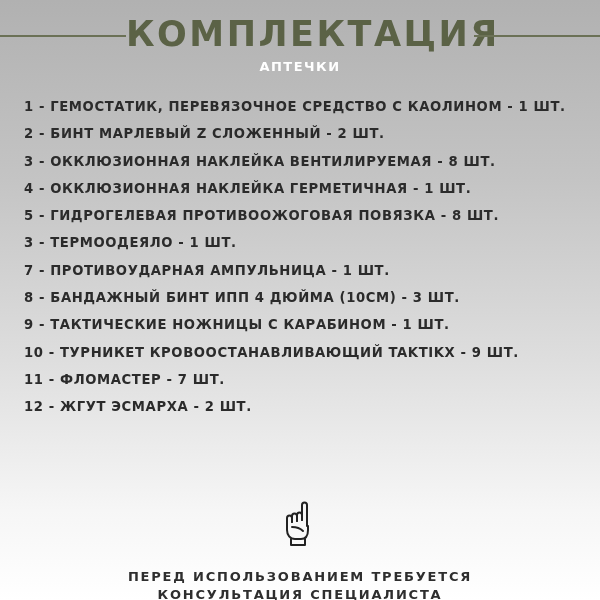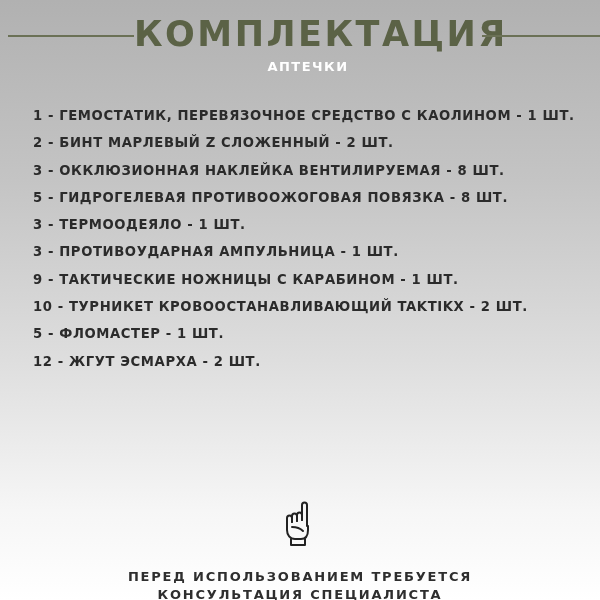--- a/index.html
+++ b/index.html
@@ -1,34 +1,34 @@
 <!DOCTYPE html>
 <html><head>
 <meta charset="utf-8">
 <style>
   html, body { margin: 0; padding: 0; }
   body {
     width: 600px; height: 600px; overflow: hidden; position: relative;
     background: linear-gradient(to bottom, #b1b1b1 0%, #c4c4c4 30%, #dedede 60%, #f6f6f6 85%, #ffffff 100%);
     font-family: "DejaVu Sans", sans-serif;
   }
-  .header { position: absolute; left: 8px; top: 0; width: 492px; height: 90px; }
+  .header { position: absolute; left: 0; top: 0; width: 492px; height: 90px; }
   .rule { position: absolute; top: 35px; height: 2px; background: #6b7156; }
   .rule.left { left: 0; width: 126px; }
   .rule.right { left: 474px; width: 126px; }
   .title {
     position: absolute; left: 126px; width: 348px; top: 12px; text-align: center;
     font-family: "DejaVu Sans", sans-serif; font-weight: bold; font-size: 35px;
     color: #5b6246; letter-spacing: 2.5px; line-height: 44px;
   }
   .subtitle {
     position: absolute; left: 0; width: 600px; top: 59px; text-align: center;
     font-weight: bold; font-size: 13px; color: #ffffff; letter-spacing: 1.5px;
   }
-  .items { position: absolute; left: 24px; top: 97px; margin: 9px; padding: 0; list-style: none; }
+  .items { position: absolute; left: 24px; top: 97px; margin: 0; padding: 0; list-style: none; }
   .item {
     height: 27.3px; line-height: 20px;
     font-family: "DejaVu Sans", sans-serif; font-weight: bold; font-size: 13.2px;
     color: #2b2b2b; letter-spacing: 0.6px; white-space: nowrap;
   }
   .footer { position: absolute; left: 0; top: 500px; width: 600px; text-align: center; }
   .hand-icon { display: block; margin: 0 auto; width: 40px; height: 48px; }
   .notice {
     margin-top: 20px; font-weight: bold; font-size: 13px; color: #2e2e2e;
     letter-spacing: 1.8px; line-height: 18px;
@@ -42,26 +42,28 @@
   <div class="rule left"></div>
   <div class="title">КОМПЛЕКТАЦИЯ</div>
   <div class="rule right"></div>
   <div class="subtitle">АПТЕЧКИ</div>
 </div>
 
 <ul class="items">
   <li class="item">1 - ГЕМОСТАТИК, ПЕРЕВЯЗОЧНОЕ СРЕДСТВО С КАОЛИНОМ - 1 ШТ.</li>
   <li class="item">2 - БИНТ МАРЛЕВЫЙ Z СЛОЖЕННЫЙ - 2 ШТ.</li>
   <li class="item">3 - ОККЛЮЗИОННАЯ НАКЛЕЙКА ВЕНТИЛИРУЕМАЯ - 8 ШТ.</li>
+  <li class="item">4 - ОККЛЮЗИОННАЯ НАКЛЕЙКА ГЕРМЕТИЧНАЯ - 1 ШТ.</li>
   <li class="item">5 - ГИДРОГЕЛЕВАЯ ПРОТИВООЖОГОВАЯ ПОВЯЗКА - 8 ШТ.</li>
   <li class="item">3 - ТЕРМООДЕЯЛО - 1 ШТ.</li>
-  <li class="item">3 - ПРОТИВОУДАРНАЯ АМПУЛЬНИЦА - 1 ШТ.</li>
+  <li class="item">7 - ПРОТИВОУДАРНАЯ АМПУЛЬНИЦА - 1 ШТ.</li>
+  <li class="item">8 - БАНДАЖНЫЙ БИНТ ИПП 4 ДЮЙМА (10СМ) - 3 ШТ.</li>
   <li class="item">9 - ТАКТИЧЕСКИЕ НОЖНИЦЫ С КАРАБИНОМ - 1 ШТ.</li>
-  <li class="item">10 - ТУРНИКЕТ КРОВООСТАНАВЛИВАЮЩИЙ TAKTIKX - 2 ШТ.</li>
-  <li class="item">5 - ФЛОМАСТЕР - 1 ШТ.</li>
+  <li class="item">10 - ТУРНИКЕТ КРОВООСТАНАВЛИВАЮЩИЙ TAKTIKX - 9 ШТ.</li>
+  <li class="item">11 - ФЛОМАСТЕР - 7 ШТ.</li>
   <li class="item">12 - ЖГУТ ЭСМАРХА - 2 ШТ.</li>
 </ul>
 
 <div class="footer">
   <svg class="hand-icon" viewBox="0 0 40 48" fill="none" stroke="#222" stroke-width="2" stroke-linejoin="round" stroke-linecap="round">
     <path d="M22 20 V5 a2.5 2.5 0 0 1 5 0 V26"></path>
     <path d="M22 20 V15 a2.5 2.5 0 0 0 -5 0 V21"></path>
     <path d="M17 21 V16 a2.5 2.5 0 0 0 -5 0 V22"></path>
     <path d="M12 22 V18 a2.5 2.5 0 0 0 -5 0 V30 c0 5 3 9 8 9 h6 c5 0 7 -4 7 -9 V26"></path>
     <path d="M12 27 c4 0 8 1 11 4"></path>

